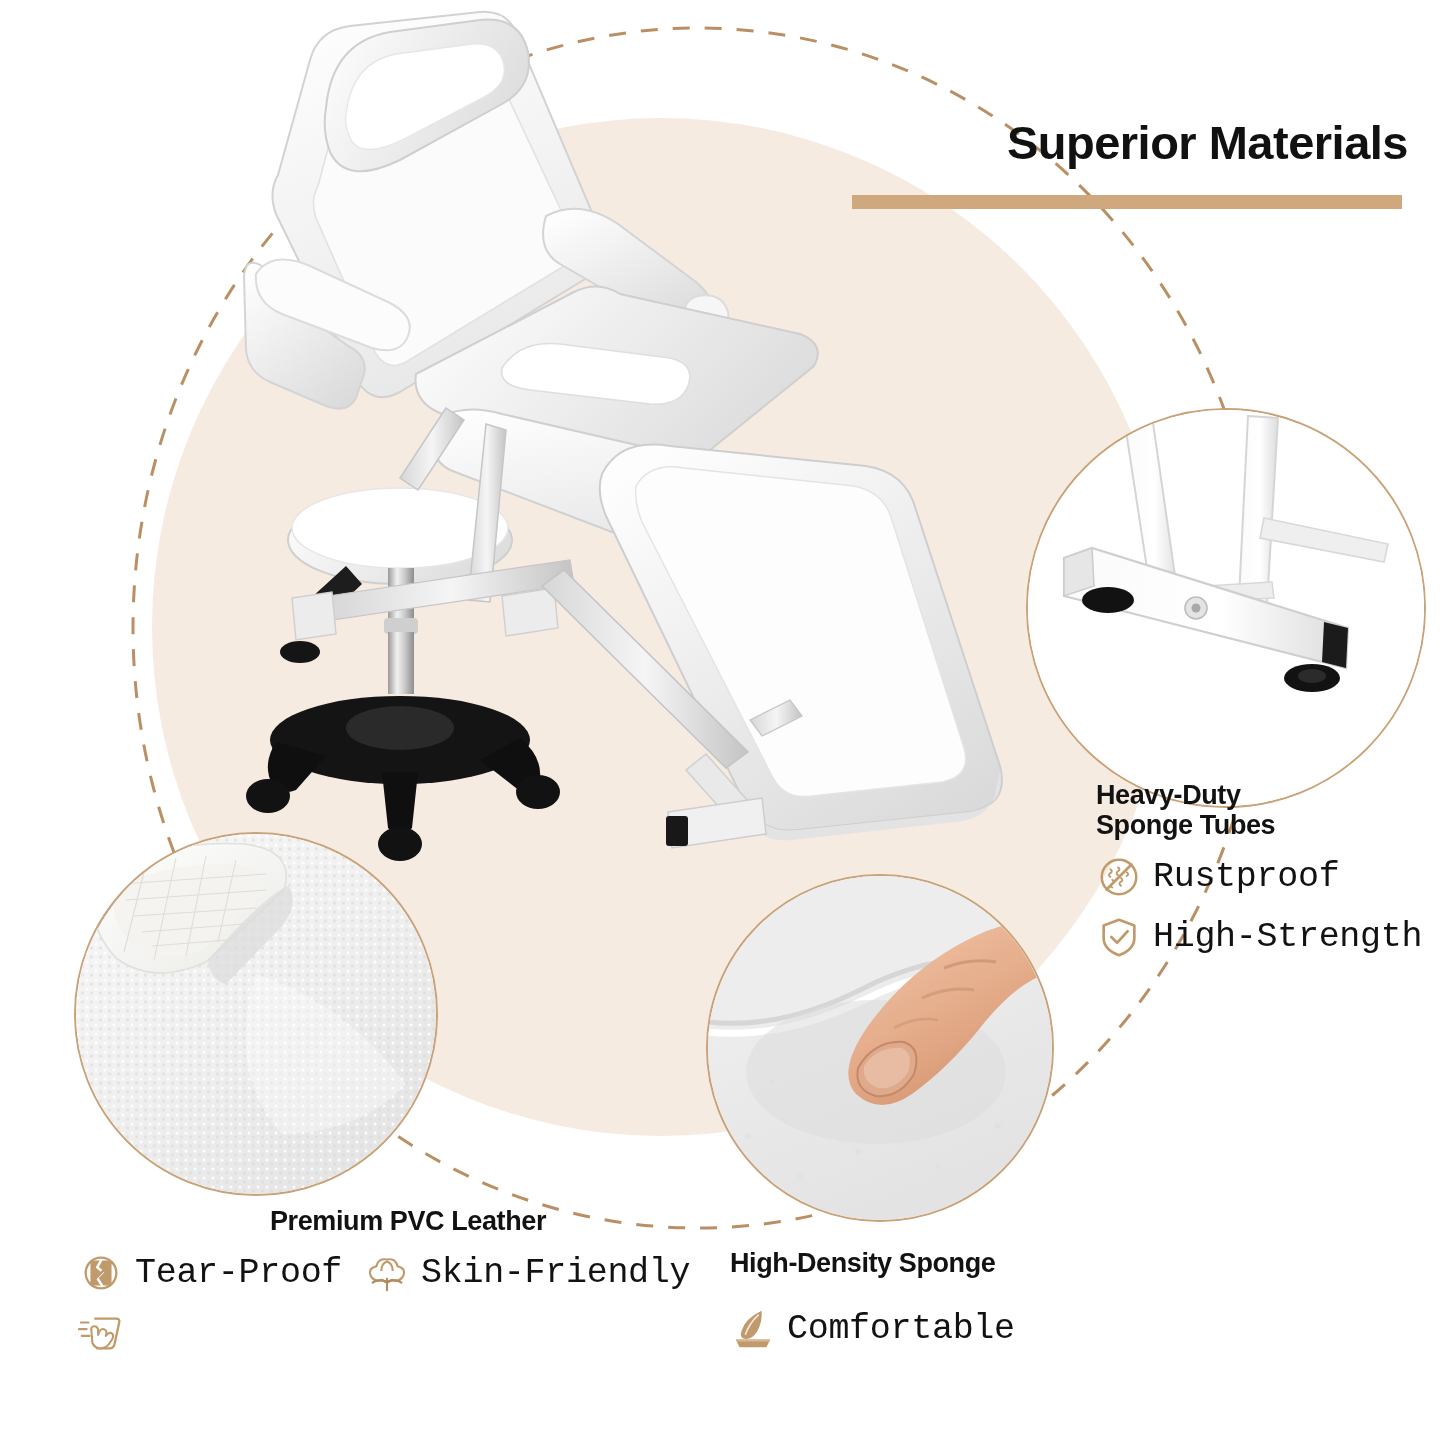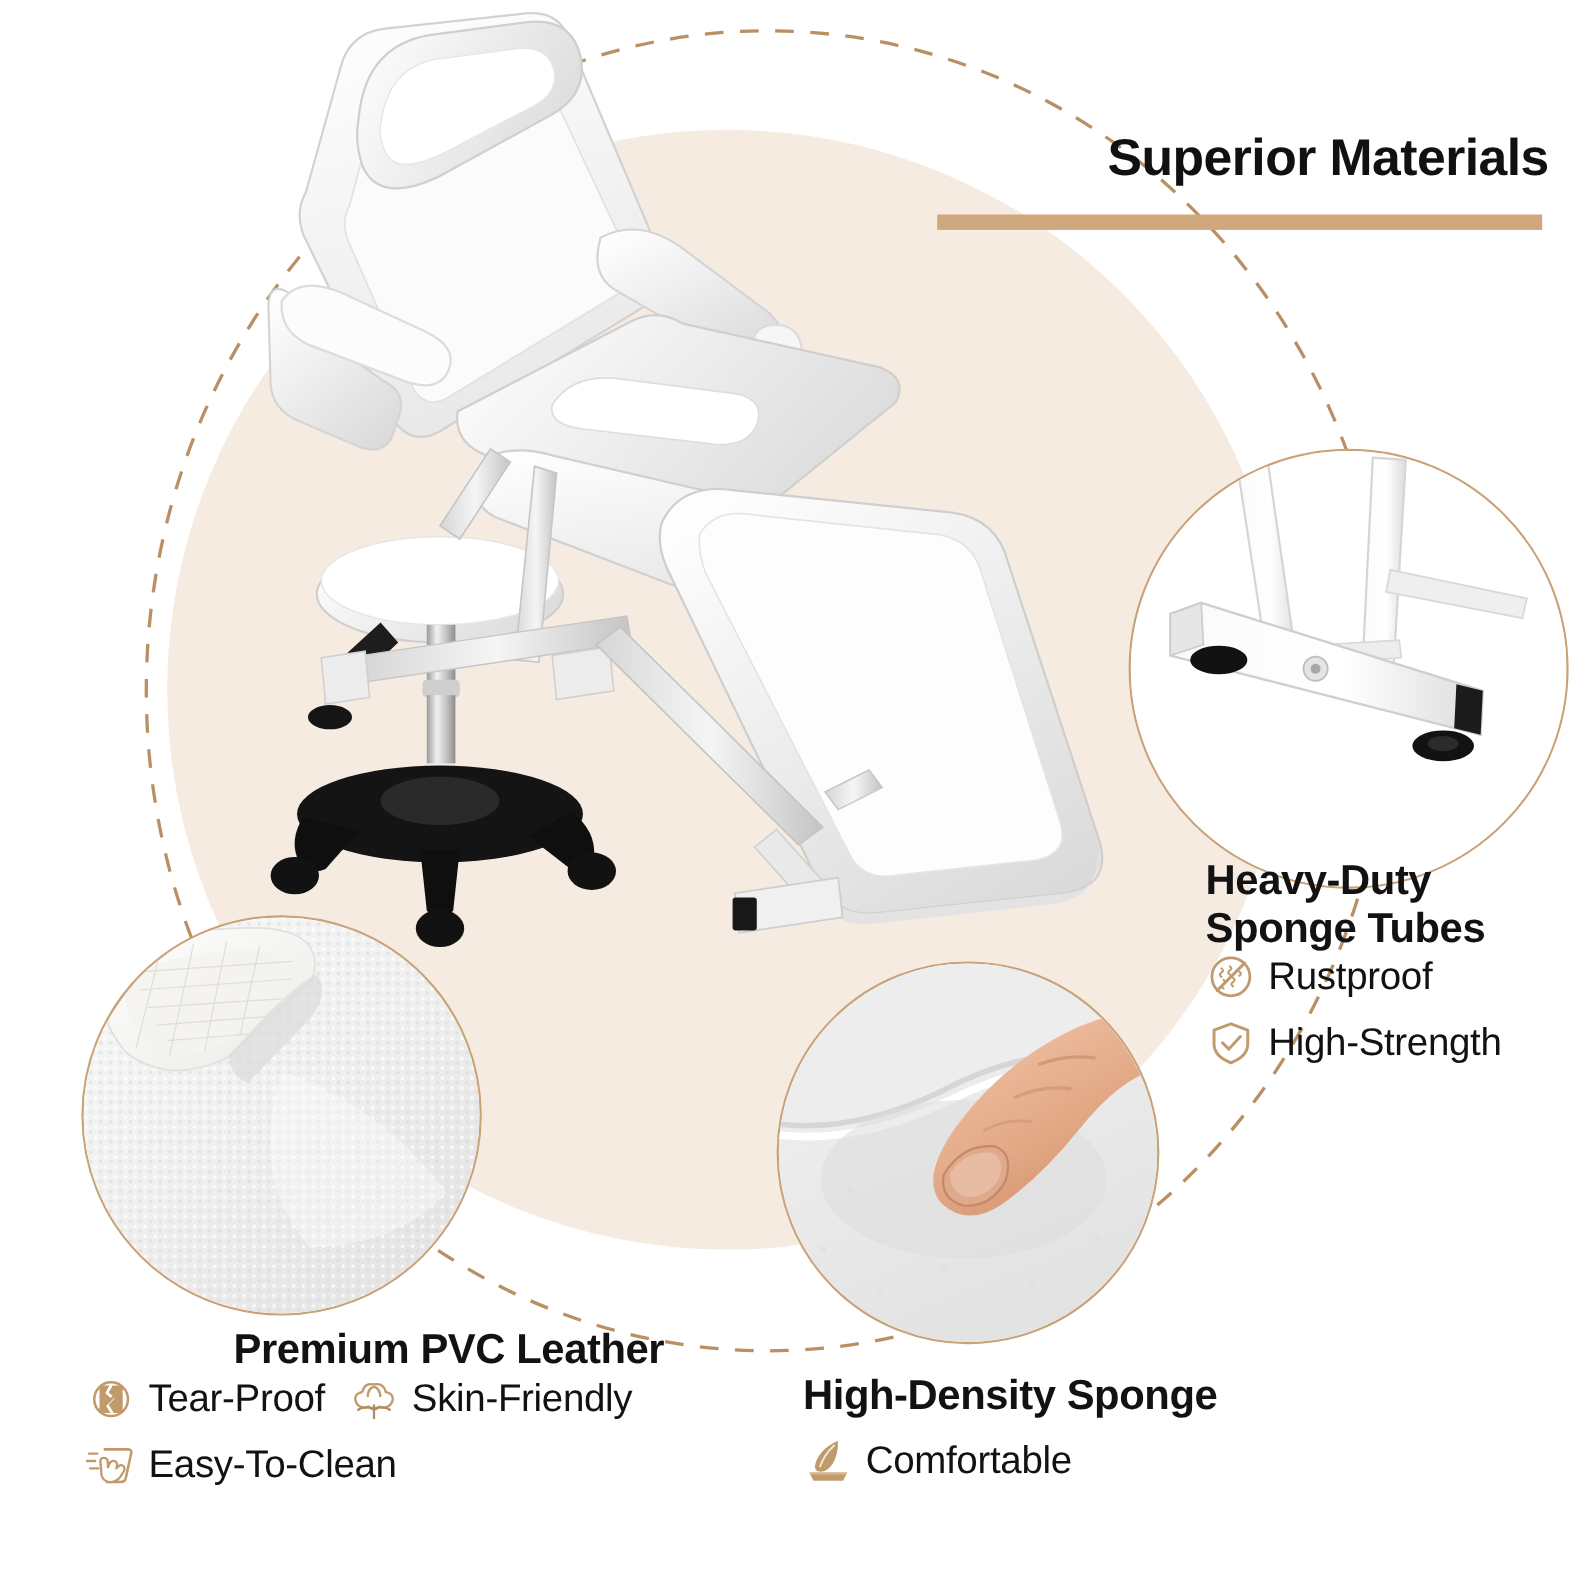--- a/index.html
+++ b/index.html
@@ -40,24 +40,24 @@
     position:absolute;border-radius:50%;overflow:hidden;
     border:2px solid #c9a278;background:#fff;
   }
   .detail-tubes{left:1026px;top:408px;width:396px;height:396px;}
   .detail-leather{left:74px;top:832px;width:360px;height:360px;}
   .detail-sponge{left:706px;top:874px;width:344px;height:344px;}
   .detail svg{display:block;width:100%;height:100%;}
 
   
   .feat-title{
-    font-size:38px;font-weight:bold;color:#121212;line-height:1.12;
+    font-size:27px;font-weight:bold;color:#121212;line-height:1.12;
     letter-spacing:-0.4px;
   }
-  .feat-list{}
+  .feat-list{margin-top:14px;font-family:Liberation Mono, monospace;}
   .feat-row{display:flex;align-items:center;gap:22px;margin-bottom:14px;}
   .feat-item{display:flex;align-items:center;gap:11px;}
   .feat-item .lbl{font-size:35px;color:#121212;white-space:nowrap;letter-spacing:-0.3px;}
   .ico{width:46px;height:46px;flex:0 0 46px;display:block;}
 
   .block-tubes{position:absolute;left:1096px;top:780px;width:350px;}
   .block-leather{position:absolute;left:78px;top:1206px;width:660px;text-align:center;}
   .block-sponge{position:absolute;left:730px;top:1248px;width:700px;}
 </style>
 </head>
@@ -361,21 +361,20 @@
               <path d="M3 13 H11"></path>
                 <path d="M1 20 H9"></path>
                 <path d="M4 27 H12"></path>
             </g>
             <path d="M17 9 L40 9 Q44 9 43 13 L38 36 Q37 40 33 40 L19 40" fill="none" stroke="#c19a6b" stroke-width="2.4" stroke-linejoin="round"></path>
             <path d="M14 22 Q13 17 17 17 Q21 17 21 22 L21 26
                      Q23 19 27 20 Q31 21 29 27
                      Q33 22 36 25 Q38 28 34 33
                      Q31 39 24 40 Q17 40 15 34 Z" fill="#ffffff" stroke="#c19a6b" stroke-width="2.2" stroke-linejoin="round"></path>
           </svg>
-          <span class="lbl">Easy-To-Clean</span>
         </div>
       </div>
     </div>
   </div>
 
   <div class="block-sponge">
     <div class="feat-title">High-Density Sponge</div>
     <div class="feat-list">
       <div class="feat-row">
       </div>

